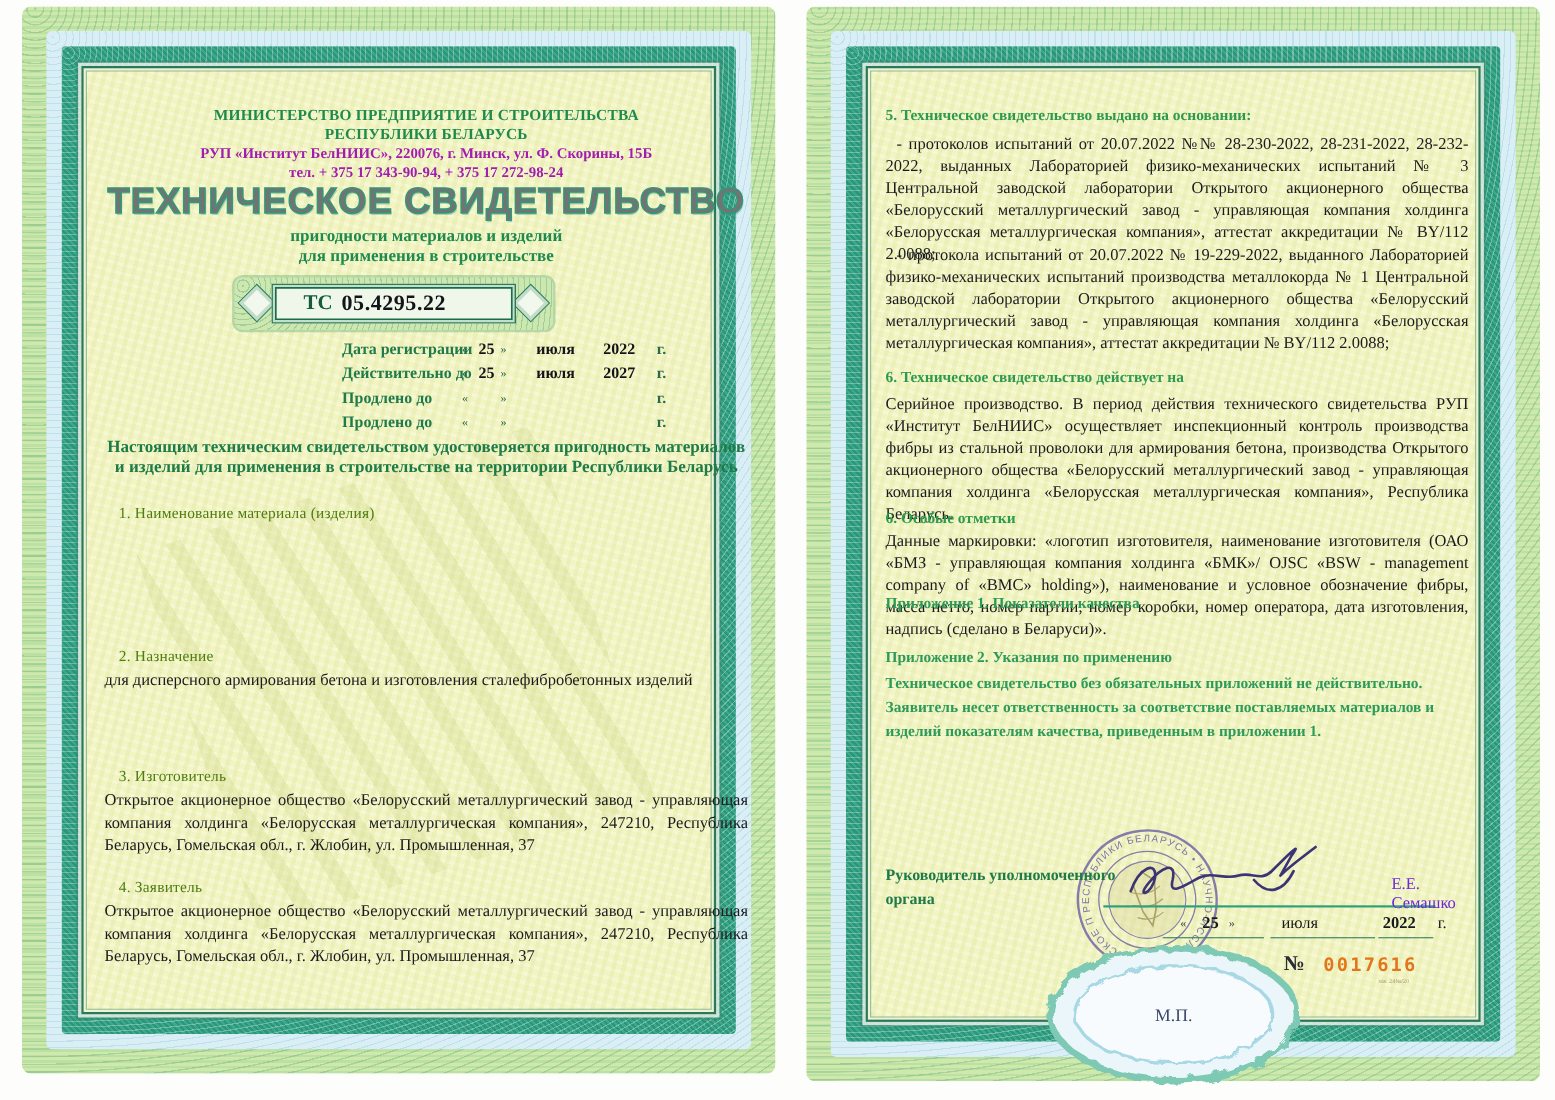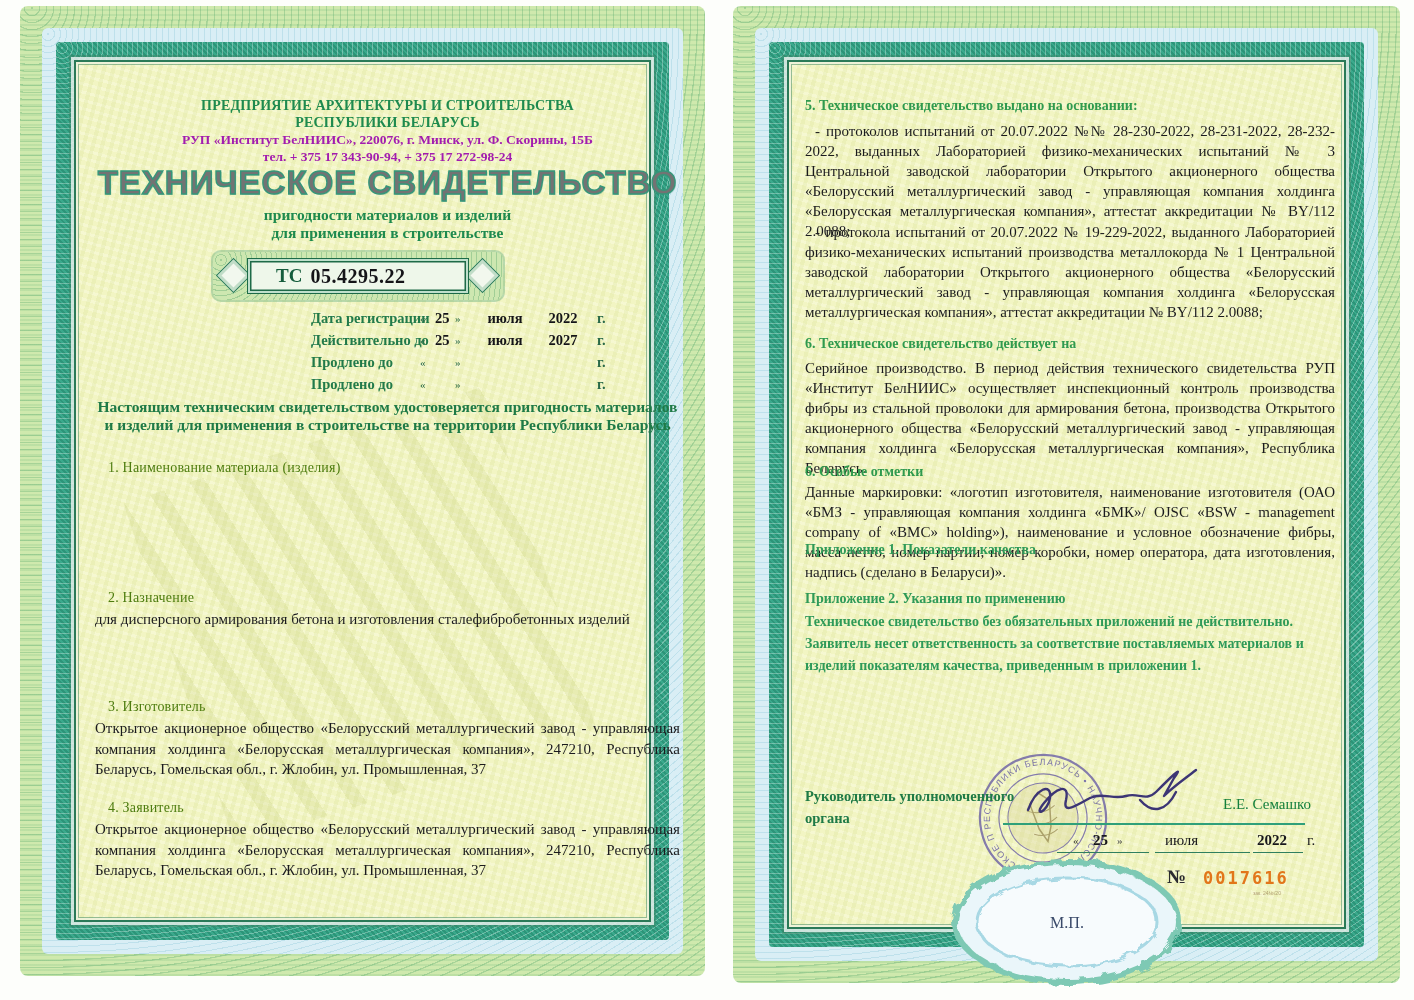--- a/index.html
+++ b/index.html
@@ -62,21 +62,21 @@
     color:#1e7a46;line-height:17.5px;}
   .sec-label{position:absolute;left:13px;font-size:14px;color:#4d7c0f;font-weight:normal;letter-spacing:.2px;}
   .sec-body{position:absolute;left:0;right:0;font-size:15px;line-height:20.5px;text-align:justify;color:#1b1b1e;}
 
   .r-label{position:absolute;left:0;font-size:14px;color:#2f9a4e;font-weight:bold;}
   .r-body{position:absolute;left:0;right:0;font-size:15px;line-height:20px;text-align:justify;color:#1b1b1e;}
   .r-item{text-indent:10px;}
   .green-line{position:absolute;left:0;font-size:14px;color:#2e9a58;font-weight:bold;}
 
   .sig-label{position:absolute;left:0;font-size:14.5px;font-weight:bold;color:#1e7a46;}
-  .sig-name{position:absolute;font-size:15px;color:#15803d;}
+  .sig-name{position:absolute;font-size:15px;color:#6d28d9;margin-left:42px;}
   .line-teal{position:absolute;border-top:2px solid #2fa07a;}
   .uline{position:absolute;border-top:1.5px solid #2f7f5f;}
   .sdq{position:absolute;font-size:11px;color:#444;top:2px;}
   .sdval{position:absolute;font-weight:bold;color:#17171c;font-size:15px;}
   .serial{position:absolute;top:778px;}
   .serial-no{position:absolute;left:362px;font-size:19px;font-weight:bold;color:#2b2b30;font-family:"Liberation Serif",serif;}
   .serial-val{position:absolute;left:398px;top:2px;font-size:17px;font-weight:bold;color:#e2761a;
     font-family:"DejaVu Sans Mono",monospace;letter-spacing:2px;}
   .stamp{position:absolute;left:166px;top:658px;width:144px;height:144px;opacity:.8;transform:rotate(-12deg);}
   .sig-svg{position:absolute;left:215px;top:660px;width:185px;height:95px;}
@@ -88,21 +88,21 @@
 
 <div class="page" id="page-left">
   <div class="band-outer"></div>
   <div class="band-blue"></div>
   <div class="band-teal"></div>
   <div class="sheet"></div>
   <div class="wm" style="left:150px;top:430px;width:380px;height:360px;transform:rotate(-18deg);
        background:repeating-linear-gradient(75deg, rgba(190,200,110,.20) 0 14px, transparent 14px 40px);"></div>
 
   <div class="content">
-    <div class="abs ctr min-line" style="top:10px">ПРЕДПРИЯТИЕ АРХИТЕКТУРЫ И СТРОИТЕЛЬСТВА</div>
+    <div class="abs ctr min-line" style="top:10px">МИНИСТЕРСТВО ПРЕДПРИЯТИЕ И СТРОИТЕЛЬСТВА</div>
     <div class="abs ctr min-line" style="top:27px">РЕСПУБЛИКИ БЕЛАРУСЬ</div>
     <div class="abs ctr org-line" style="top:44px">РУП «Институт БелНИИС», 220076, г. Минск, ул. Ф. Скорины, 15Б</div>
     <div class="abs ctr org-line" style="top:61px">тел.  + 375 17 343-90-94, + 375 17 272-98-24</div>
     <div class="abs ctr doc-title" style="top:76px">ТЕХНИЧЕСКОЕ СВИДЕТЕЛЬСТВО</div>
     <div class="abs ctr subt" style="top:118px">пригодности материалов и изделий</div>
     <div class="abs ctr subt" style="top:136px">для применения в строительстве</div>
 
     <div class="badge">
       <div class="diamond dl"></div>
       <div class="diamond dr"></div>

